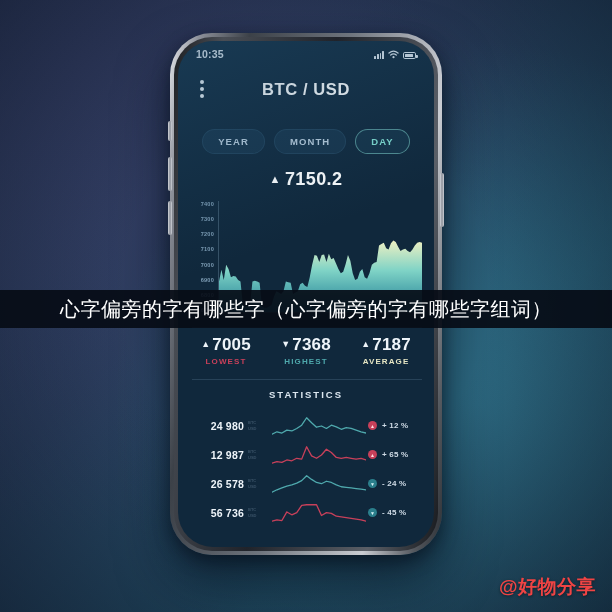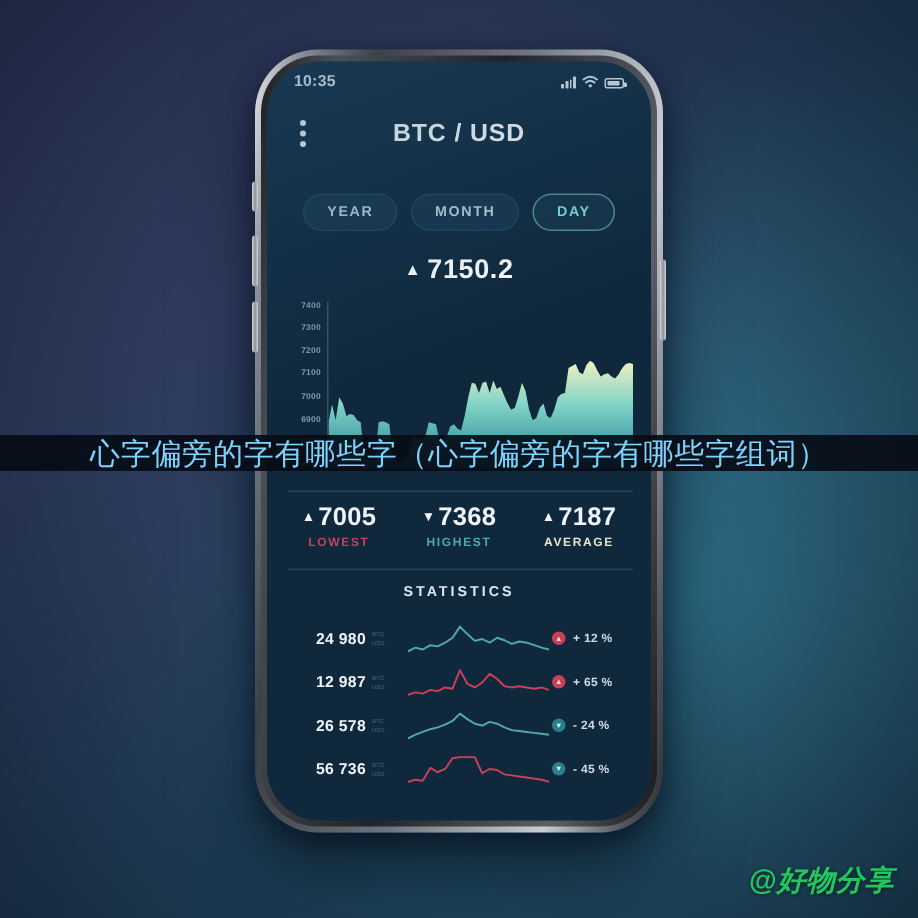--- a/index.html
+++ b/index.html
@@ -154,32 +154,32 @@
   .st-sub { width:26px; padding-left:4px; color:rgba(150,175,198,.30); font-size:4px; font-weight:bold; line-height:1.35; overflow:hidden; }
   .st-spark { flex:1; height:22px; padding:0 2px; }
   .st-spark svg { display:block; width:100%; height:100%; }
   .st-pct { width:54px; text-align:left; font-size:8px; font-weight:bold; color:#cfdbe6; letter-spacing:.2px; display:flex; align-items:center; gap:5px; }
   .pill { width:9px; height:9px; border-radius:50%; display:inline-flex; align-items:center; justify-content:center; font-size:5px; color:#0f2a3e; }
   .pill.up { background:#c8405a; color:#ffdbe2; }
   .pill.dn { background:#2b7f8c; color:#d6f3f6; }
 
   
   #caption {
-    position:absolute; left:0; right:0; top:290px; height:24px;
+    position:absolute; left:0; right:0; top:290px; height:38px;
     display:flex; align-items:center; justify-content:center;
     background:rgba(6,12,22,.92);
-    color:#7dd3fc;
+    color:#ffffff;
     font-size:20px; letter-spacing:.5px;
     white-space:nowrap;
   }
 
   
   #watermark {
     position:absolute; right:16px; bottom:12px;
-    color:#22c55e; font-size:19px; font-style:italic; font-weight:bold;
+    color:#ef4444; font-size:19px; font-weight:bold;
     letter-spacing:.5px;
     text-shadow:0 1px 3px rgba(0,0,0,.5);
   }
 </style>
 </head>
 <body>
 
 <div id="bg"></div>
 <div id="bg-vignette"></div>
 

